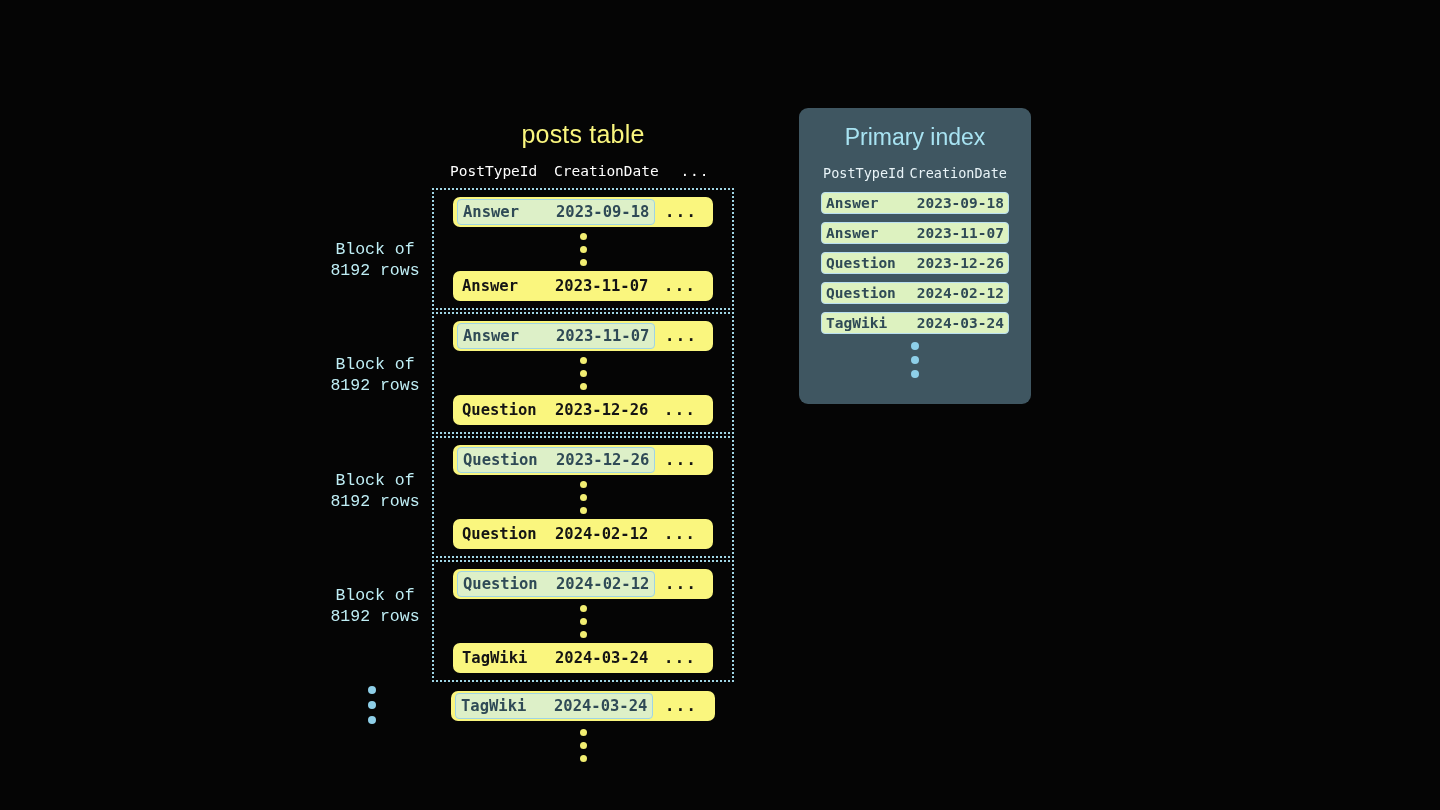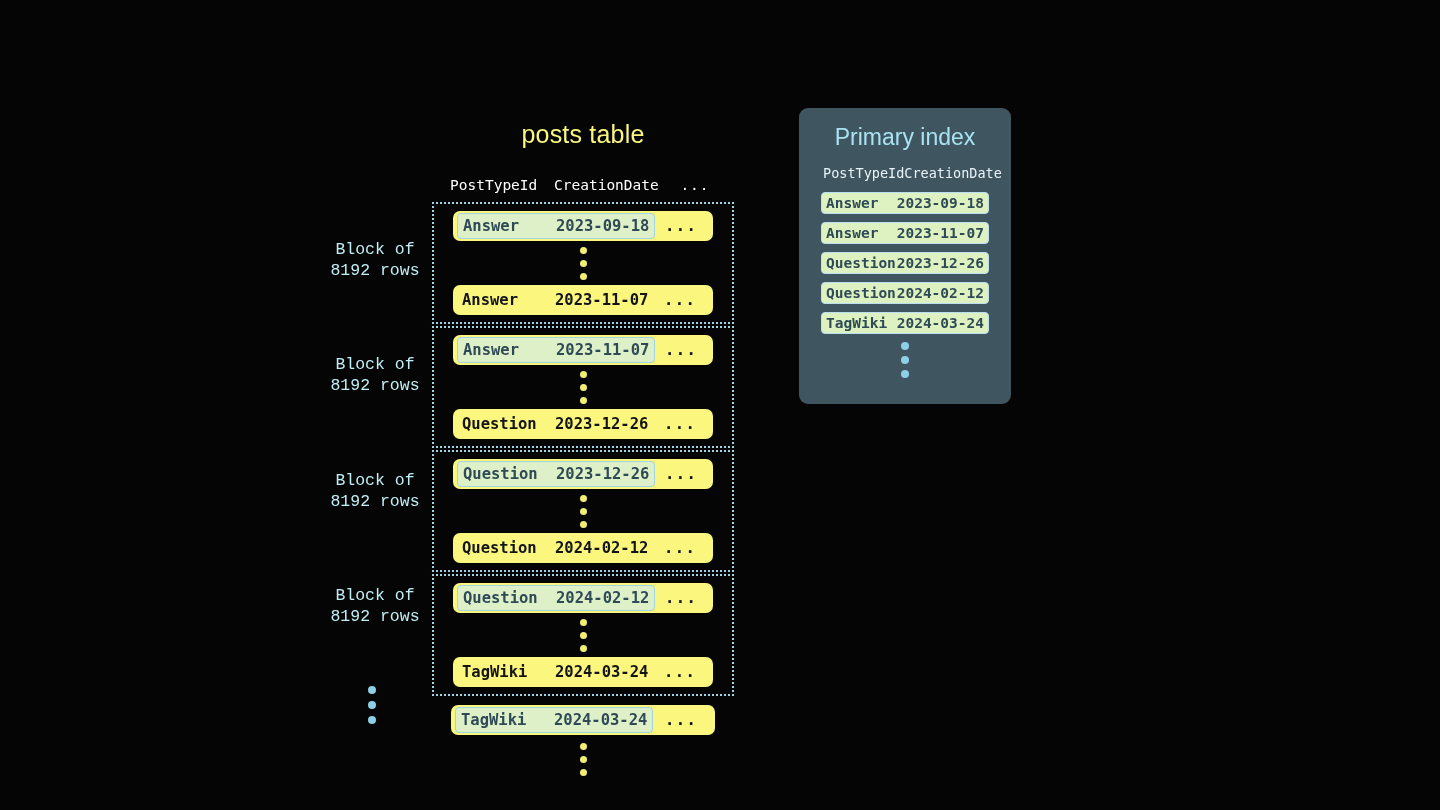--- a/index.html
+++ b/index.html
@@ -28,21 +28,21 @@
     font-family:"Liberation Sans", sans-serif;
     -webkit-font-smoothing:antialiased;
   }
   .stage{position:absolute;inset:0;}
 
   
   #posts-table{position:absolute;left:432px;top:120px;width:302px;}
   .table-title{
     font-size:25px;color:var(--title-yellow);
     text-align:center;letter-spacing:.2px;
-    margin-bottom:28px;
+    margin-bottom:14px;
   }
   .col-headers{
     display:flex;align-items:baseline;
     font-family:"DejaVu Sans Mono", monospace;
     font-size:14.5px;color:var(--header-white);
     padding:0 14px 0 18px;margin-bottom:9px;
     letter-spacing:0;
   }
   .col-headers .c1{width:104px;}
   .col-headers .c2{width:116px;}
@@ -110,21 +110,21 @@
     display:flex;flex-direction:column;gap:7px;
   }
   #left-dots span{
     width:8px;height:8px;border-radius:50%;
     background:var(--dot-blue);display:block;
   }
 
   
   #primary-index{
     position:absolute;left:799px;top:108px;
-    width:212px;height:296px;
+    width:232px;height:296px;
     background:var(--panel);
     border-radius:9px;
     padding:16px 22px;
   }
   .panel-title{
     font-size:23px;color:var(--panel-title);
     text-align:center;margin-bottom:14px;
   }
   .idx-headers{
     display:flex;font-family:"DejaVu Sans Mono", monospace;

